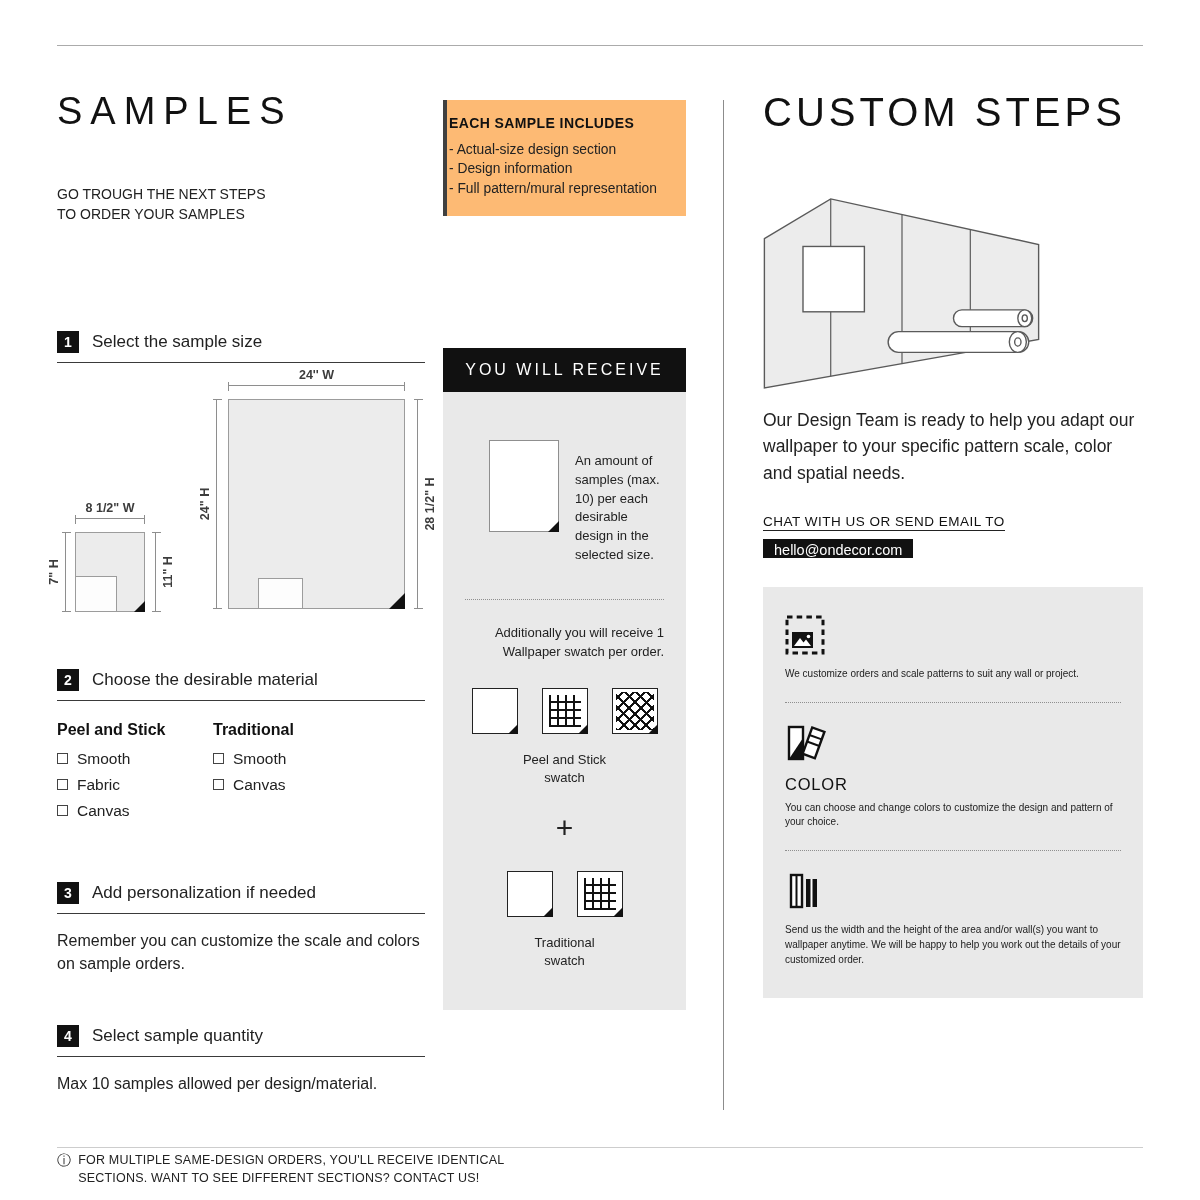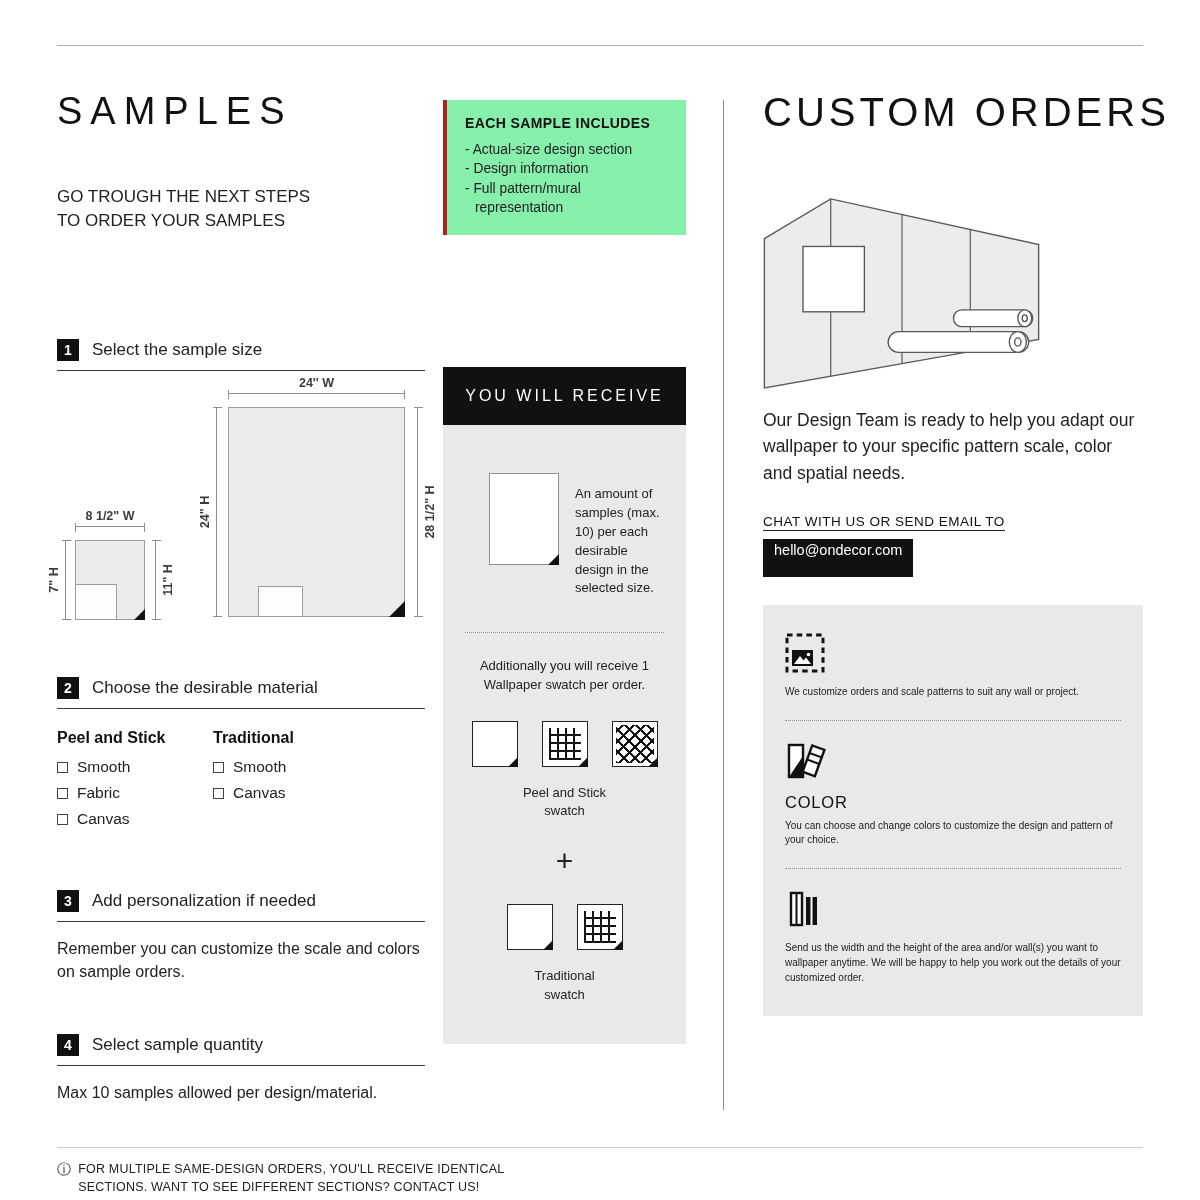--- a/index.html
+++ b/index.html
@@ -7,21 +7,21 @@
   body { background:#fff; font-family:"Liberation Sans", sans-serif; color:#1a1a1a; position:relative; overflow:hidden; }
 
   .rule { position:absolute; left:57px; width:1086px; height:1px; background:#ababab; }
   .rule.top { top:45px; }
   .rule.bottom { top:1147px; background:#cdcdcd; }
   .vdivider { position:absolute; left:723px; top:100px; width:1px; height:1010px; background:#8c8c8c; }
 
   
   .col-left { position:absolute; left:57px; top:0; width:368px; }
   .big-title { font-size:38px; font-weight:500; letter-spacing:8px; color:#111; margin-top:90px; }
-  .intro { margin-top:52px; font-size:17px; line-height:1.42; color:#222; white-space:pre-line; }
+  .intro { margin-top:52px; font-size:14px; line-height:1.42; color:#222; white-space:pre-line; }
 
   .step-header { display:flex; align-items:center; gap:13px; border-bottom:1px solid #3a3a3a; padding-bottom:9px; }
   .step-num { width:22px; height:22px; background:#111; color:#fff; font-size:14px; font-weight:bold; display:flex; align-items:center; justify-content:center; flex:none; }
   .step-label { font-size:17px; color:#222; }
   .sh1 { margin-top:106px; }
   .sh2 { margin-top:46px; }
   .sh3 { margin-top:54px; }
   .sh4 { margin-top:50px; }
 
   .diagram { position:relative; height:252px; margin-top:8px; }
@@ -49,54 +49,54 @@
   .mat-opt { display:flex; align-items:center; gap:9px; font-size:15.5px; margin-bottom:8px; color:#222; }
   .cb { width:11px; height:11px; border:1.5px solid #444; flex:none; background:#fff; }
 
   .note { margin-top:15px; font-size:16px; line-height:1.45; color:#222; }
 
   .footnote { margin-top:56px; display:flex; gap:7px; width:474px; font-size:12.5px; line-height:1.45; color:#222; letter-spacing:0.2px; }
   .footnote .info { font-size:14px; line-height:1.3; flex:none; }
 
   
   .col-mid { position:absolute; left:443px; top:0; width:243px; }
-  .includes { margin-top:100px; background:#86efac; border-left:4px solid #b91c1c; padding:15px 14px 18px 18px; }
+  .includes { margin-top:100px; background:#fdba74; border-left:4px solid #404040; padding:15px 14px 18px 2px; }
   .includes-title { font-weight:bold; font-size:14px; letter-spacing:0.4px; color:#111; margin-bottom:9px; }
   .includes-item { font-size:13.8px; line-height:1.4; color:#222; padding-left:10px; text-indent:-10px; }
   .includes-item::before { content:"- "; }
 
-  .receive-banner { margin-top:132px; height:58px; background:#111; color:#fff; display:flex; align-items:center; justify-content:center; font-size:16px; letter-spacing:3px; }
+  .receive-banner { margin-top:132px; height:44px; background:#111; color:#fff; display:flex; align-items:center; justify-content:center; font-size:16px; letter-spacing:3px; }
   .receive-panel { background:#e9e9e9; padding:48px 22px 40px; min-height:616px; }
 
   .sample-row { display:flex; gap:16px; align-items:flex-start;padding-left:24px; }
   .sample-sheet { width:70px; height:92px; background:#fff; border:1px solid #8f8f8f; position:relative; flex:none; }
   .sample-text { font-size:13px; line-height:1.45; color:#222; padding-top:12px; }
 
   .dots { border-top:1px dotted #8f8f8f; margin-top:34px; }
-  .additional { margin-top:24px; text-align:center; font-size:13px; line-height:1.45; color:#222; }
+  .additional { margin-top:24px; text-align:right; font-size:13px; line-height:1.45; color:#222; }
 
   .swatch-row { margin-top:26px; display:flex; justify-content:center; gap:24px; }
   .swatch { width:46px; height:46px; background:#fff; border:1.5px solid #222; position:relative; }
   .swatch .fold { border-width:0 0 10px 10px; border-bottom-color:#111; right:-1px; bottom:-1px; }
   .pattern-grid { position:absolute; inset:6px; background-image:
       repeating-linear-gradient(0deg, #111 0 2px, transparent 2px 8px),
       repeating-linear-gradient(90deg, #111 0 2px, transparent 2px 8px); }
   .pattern-cross { position:absolute; inset:3px; background-image:
       repeating-linear-gradient(45deg, #111 0 2px, transparent 2px 8px),
       repeating-linear-gradient(-45deg, #111 0 2px, transparent 2px 8px); }
   .swatch-caption { margin-top:17px; text-align:center; font-size:13px; line-height:1.4; color:#222; white-space:pre-line; }
   .plus { margin-top:24px; text-align:center; font-size:30px; font-weight:300; color:#222; }
 
   
   .col-right { position:absolute; left:763px; top:0; width:380px; }
   .custom-title { font-size:40px; font-weight:500; letter-spacing:4px; color:#111; margin-top:90px; white-space:nowrap; }
   .wall-illo { margin-top:58px; display:block; }
   .custom-intro { margin-top:16px; font-size:17.5px; line-height:1.5; color:#222; }
   .chat-label { display:inline-block; margin-top:28px; font-size:13.5px; letter-spacing:0.5px; color:#111; border-bottom:1px solid #222; padding-bottom:1px; }
-  .email-badge { display:inline-block; margin-top:8px; background:#111; color:#fff; font-size:14.5px; padding:3px 11px 19px; }
+  .email-badge { display:inline-block; margin-top:8px; background:#111; color:#fff; font-size:14.5px; padding:3px 11px 0; }
 
   .features-panel { margin-top:28px; background:#e9e9e9; padding:28px 22px 30px; }
   .feature-icon { margin-bottom:12px; height:40px; }
   .feature-name { font-size:16.5px; letter-spacing:0.8px; color:#111; margin-bottom:7px; }
   .feature-text { font-size:10px; line-height:1.48; color:#222; }
   .feature-div { border-top:1px dotted #8f8f8f; margin:20px 0; }
 </style>
 </head>
 <body>
 
@@ -245,21 +245,21 @@
         <div class="pattern-grid"></div>
         <div class="fold" style="border-width:0 0 10px 10px; border-bottom-color:#111;"></div>
       </div>
     </div>
     <div class="swatch-caption">Traditional
 swatch</div>
   </div>
 </div>
 
 <div class="col-right">
-  <div class="custom-title">CUSTOM ORDERS</div>
+  <div class="custom-title">CUSTOM STEPS</div>
 
   <svg class="wall-illo" width="278" height="198" viewBox="0 0 280 200">
     <polygon points="1,46 68,6 278,52 278,148 1,197" fill="#ececec" stroke="#5a5a5a" stroke-width="1.4"></polygon>
     <line x1="68" y1="6" x2="68" y2="185" stroke="#5a5a5a" stroke-width="1.2"></line>
     <line x1="140" y1="22" x2="140" y2="172" stroke="#5a5a5a" stroke-width="1.2"></line>
     <line x1="209" y1="37" x2="209" y2="160" stroke="#5a5a5a" stroke-width="1.2"></line>
     <rect x="40" y="54" width="62" height="66" fill="#ffffff" stroke="#5a5a5a" stroke-width="1.4"></rect>
     <g fill="#ffffff" stroke="#5a5a5a" stroke-width="1.4">
       <rect x="192" y="118" width="80" height="17" rx="8.5"></rect>
       <ellipse cx="264" cy="126.5" rx="7" ry="8.5"></ellipse>

